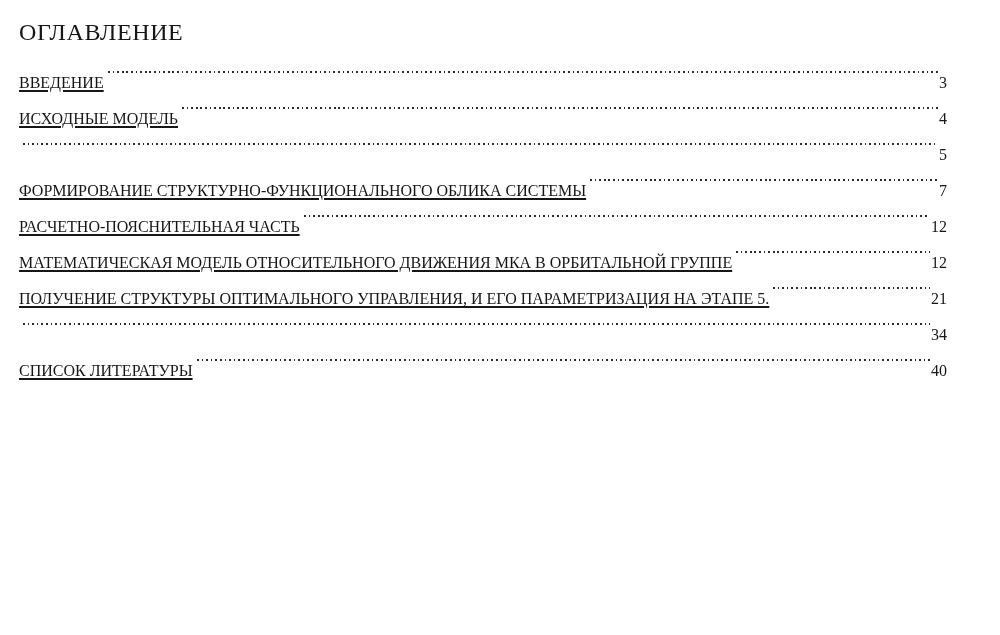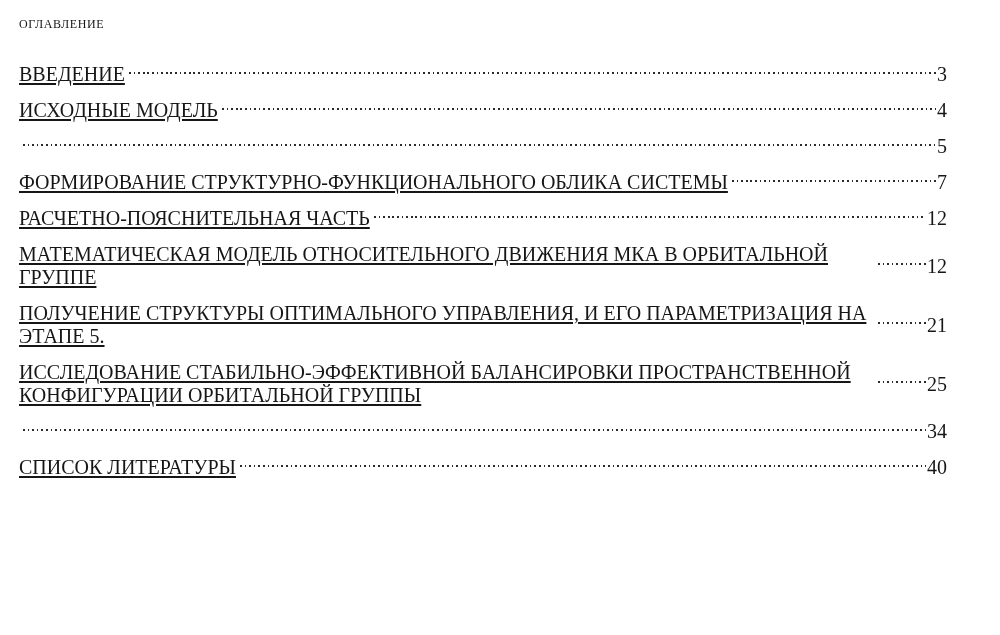--- a/index.html
+++ b/index.html
@@ -15,31 +15,31 @@
     color: #161616;
   }
   .page {
     box-sizing: border-box;
     width: 1000px;
     height: 635px;
     padding: 9px 53px 0 19px;
     background: #ffffff;
   }
   .toc-heading {
-    font-size: 12px;
+    font-size: 24px;
     line-height: 23px;
     letter-spacing: 0.6px;
     font-weight: normal;
-    margin: 4px 0 27px 0;
+    margin: 12px 0 27px 0;
   }
   .toc-entry {
     display: flex;
-    align-items: center;
+    align-items: flex-start;
     margin-bottom: 13px;
-    font-size: 20px;
+    font-size: 16px;
     line-height: 23px;
   }
   .toc-title {
     text-decoration: underline;
     text-decoration-thickness: 1.5px;
     text-underline-offset: 2px;
     cursor: pointer;
   }
   .leader {
     flex: 1 1 auto;
@@ -99,25 +99,20 @@
   </div>
 
 
   <div class="toc-entry">
     <span class="toc-title">ПОЛУЧЕНИЕ СТРУКТУРЫ ОПТИМАЛЬНОГО УПРАВЛЕНИЯ, И ЕГО ПАРАМЕТРИЗАЦИЯ НА ЭТАПЕ 5.</span>
     <span class="leader"></span>
     <span class="toc-page">21</span>
   </div>
 
 
-  <div class="toc-entry">
-    <span class="toc-title">ИССЛЕДОВАНИЕ СТАБИЛЬНО-ЭФФЕКТИВНОЙ БАЛАНСИРОВКИ ПРОСТРАНСТВЕННОЙ КОНФИГУРАЦИИ ОРБИТАЛЬНОЙ ГРУППЫ</span>
-    <span class="leader"></span>
-    <span class="toc-page">25</span>
-  </div>
 
   <div class="toc-entry">
     <span class="leader"></span>
     <span class="toc-page">34</span>
   </div>
 
   <div class="toc-entry">
     <span class="toc-title">СПИСОК ЛИТЕРАТУРЫ</span>
     <span class="leader"></span>
     <span class="toc-page">40</span>

